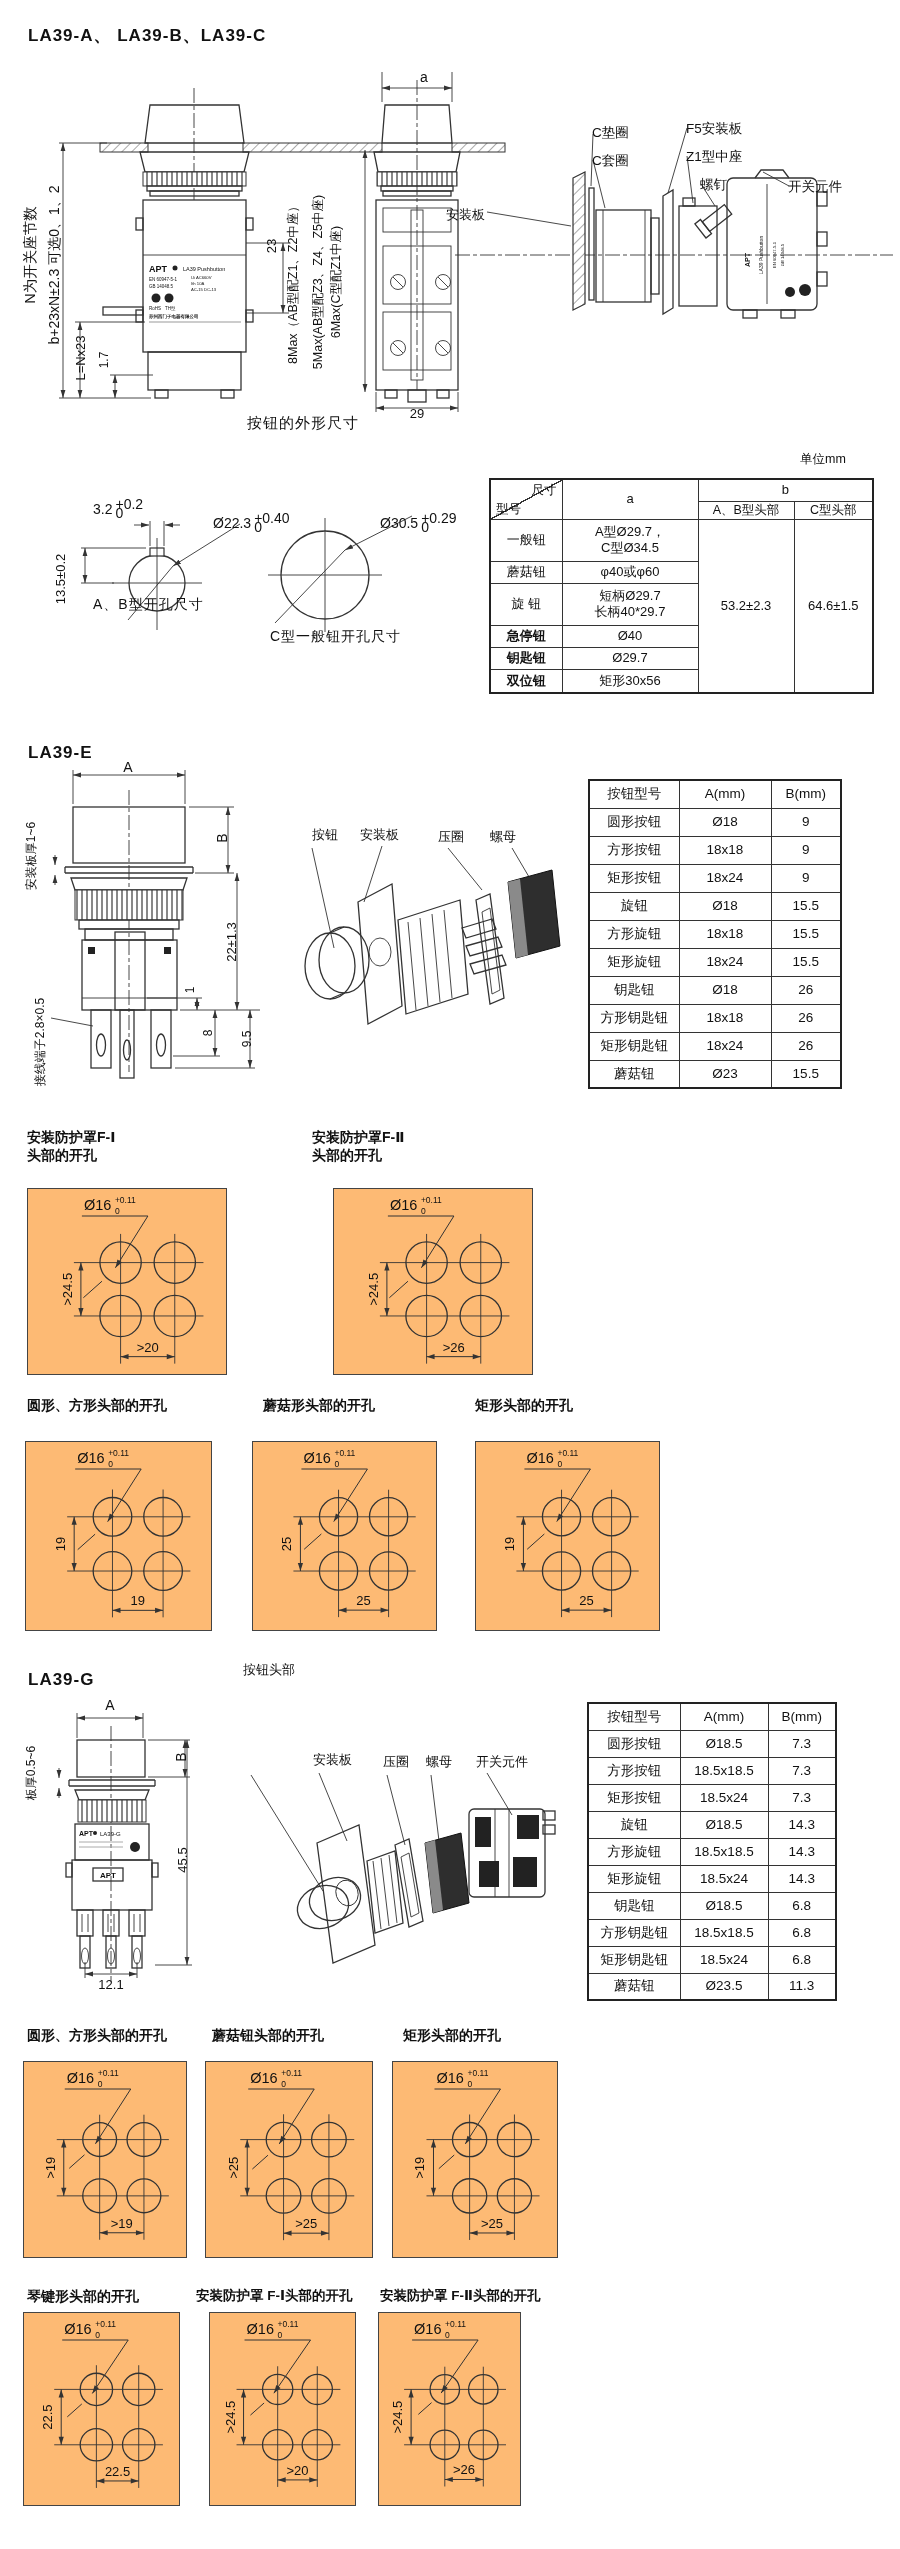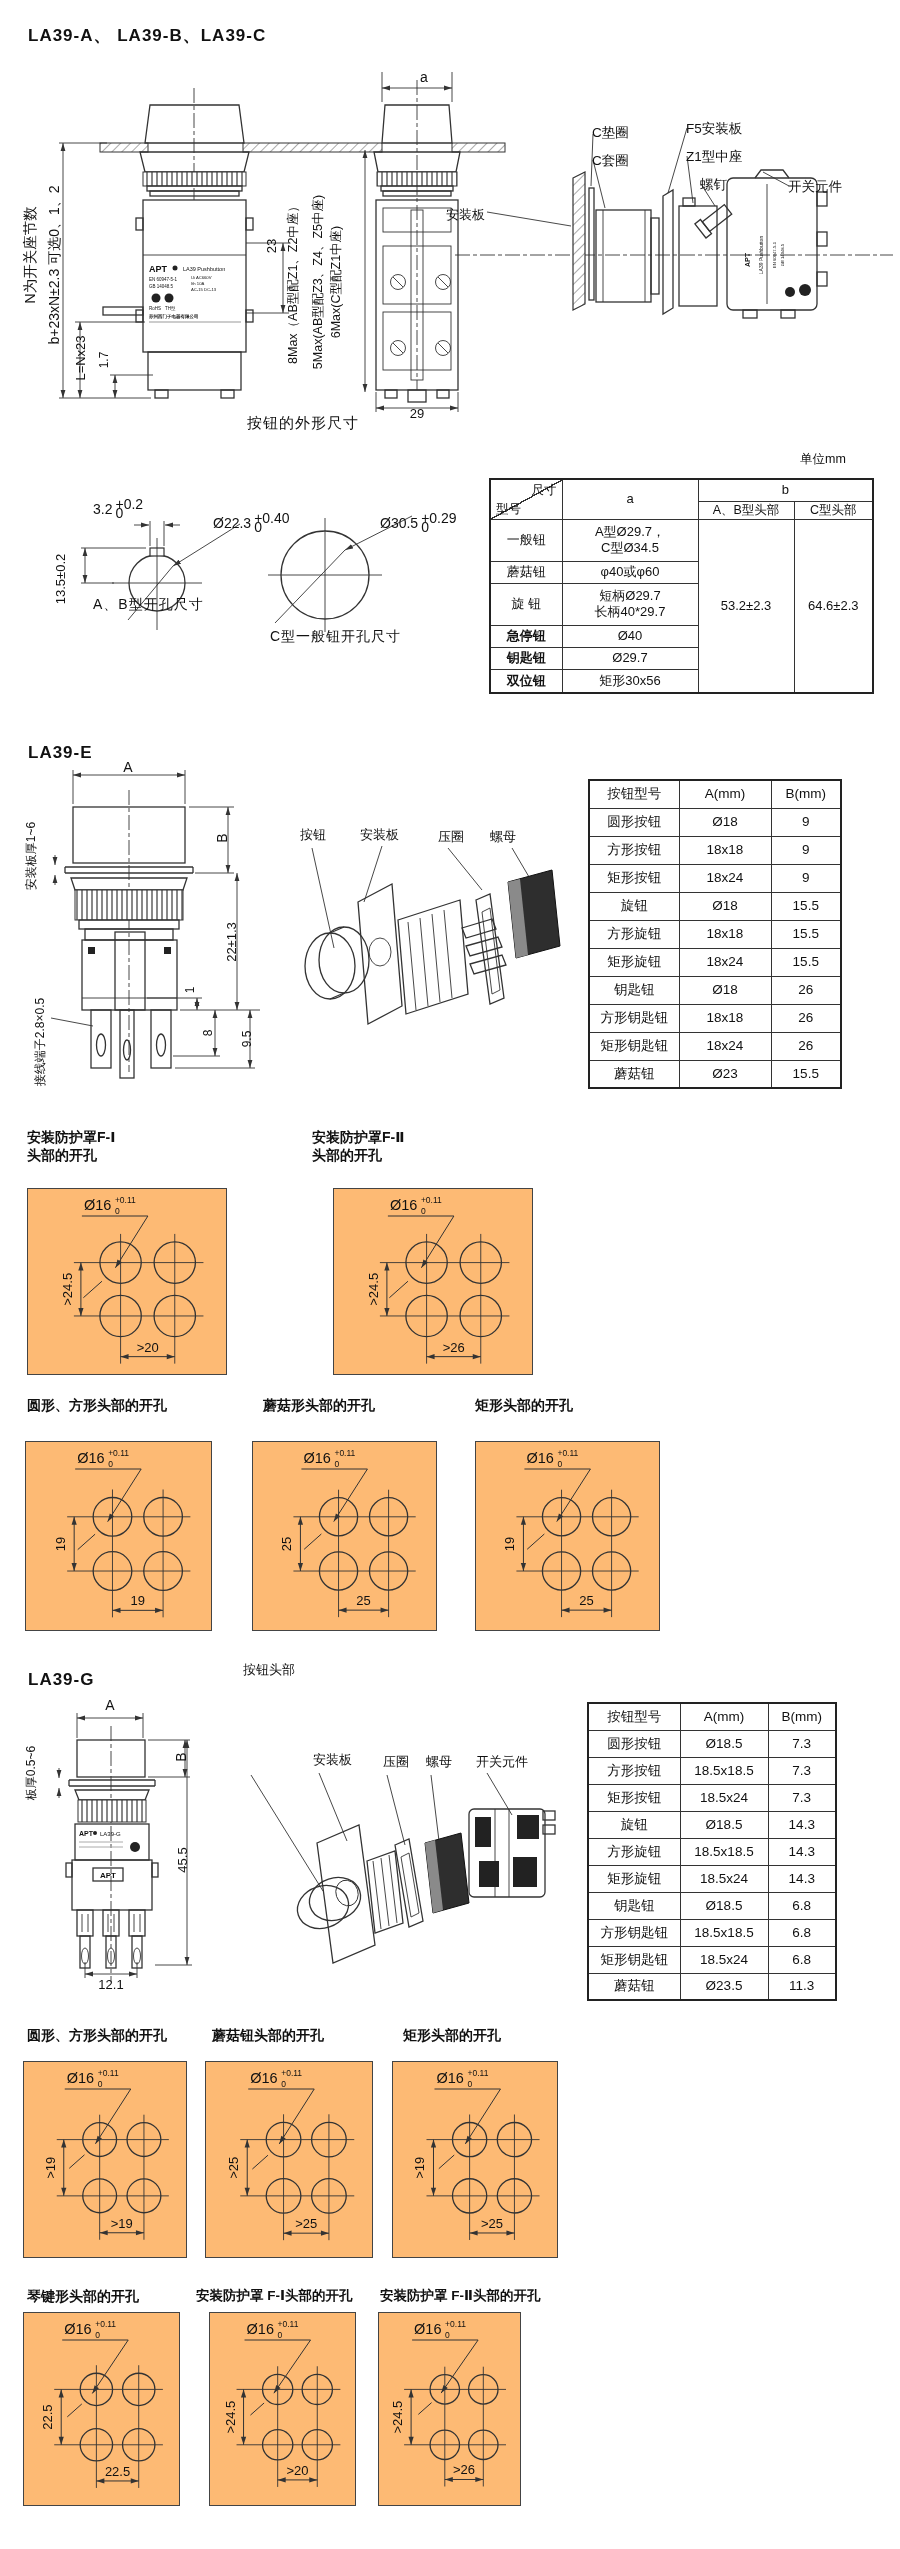--- a/index.html
+++ b/index.html
@@ -253,21 +253,21 @@
       <td colspan="2">b</td>
     </tr>
     <tr style="height:18px">
       <td style="font-size:12.5px">A、B型头部</td>
       <td style="font-size:12.5px">C型头部</td>
     </tr>
     <tr style="height:42px">
       <td class="model">一般钮</td>
       <td><span>A型Ø29.7，</span><br><span>C型Ø34.5</span></td>
       <td rowspan="6">53.2±2.3</td>
-      <td rowspan="6">64.6±2.3</td>
+      <td rowspan="6">64.6±1.5</td>
     </tr>
     <tr style="height:22px">
       <td class="model">蘑菇钮</td>
       <td>φ40或φ60</td>
     </tr>
     <tr style="height:42px">
       <td class="model">旋 钮</td>
       <td><span>短柄Ø29.7</span><br><span>长柄40*29.7</span></td>
     </tr>
     <tr style="height:22px" class="boldrow">
@@ -362,21 +362,21 @@
     <line x1="142" y1="144" x2="150" y2="232" class="thin"></line>
     <line x1="154" y1="140" x2="162" y2="228" class="thin"></line>
     <polygon points="172,158 202,149 206,159 176,168" class="ln" fill="#fff"></polygon>
     <polygon points="176,176 208,167 212,177 180,186" class="ln" fill="#fff"></polygon>
     <polygon points="180,194 212,185 216,195 184,204" class="ln" fill="#fff"></polygon>
     <polygon points="186,130 200,124 214,228 200,234" fill="#fff" class="ln"></polygon>
     <polygon points="192,142 200,138 210,220 202,224" class="thin"></polygon>
     <polygon points="218,112 262,100 270,176 226,188" fill="#2e2e2e" stroke="#111"></polygon>
     <polygon points="218,112 230,109 238,185 226,188" fill="#8a8a8a"></polygon>
   </svg>
-  <div class="lab" style="left:300px;top:826px">按钮</div>
+  <div class="lab" style="left:312px;top:826px">按钮</div>
   <div class="lab" style="left:360px;top:826px">安装板</div>
   <div class="lab" style="left:438px;top:828px">压圈</div>
   <div class="lab" style="left:490px;top:828px">螺母</div>
 
   <table class="dtable etable" id="e-table" style="left:588px;top:779px;width:252px">
     <colgroup>
         <col style="width:90px">
         <col style="width:92px">
         <col style="width:70px">
       </colgroup>

